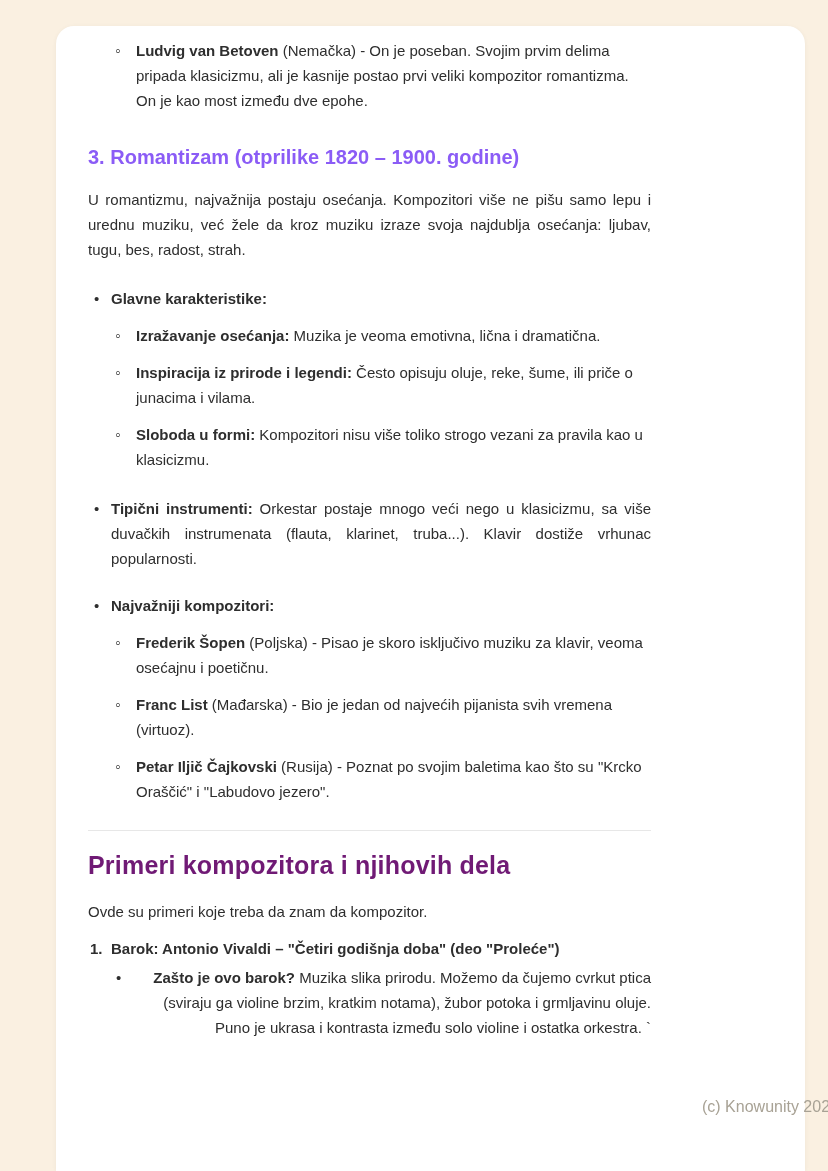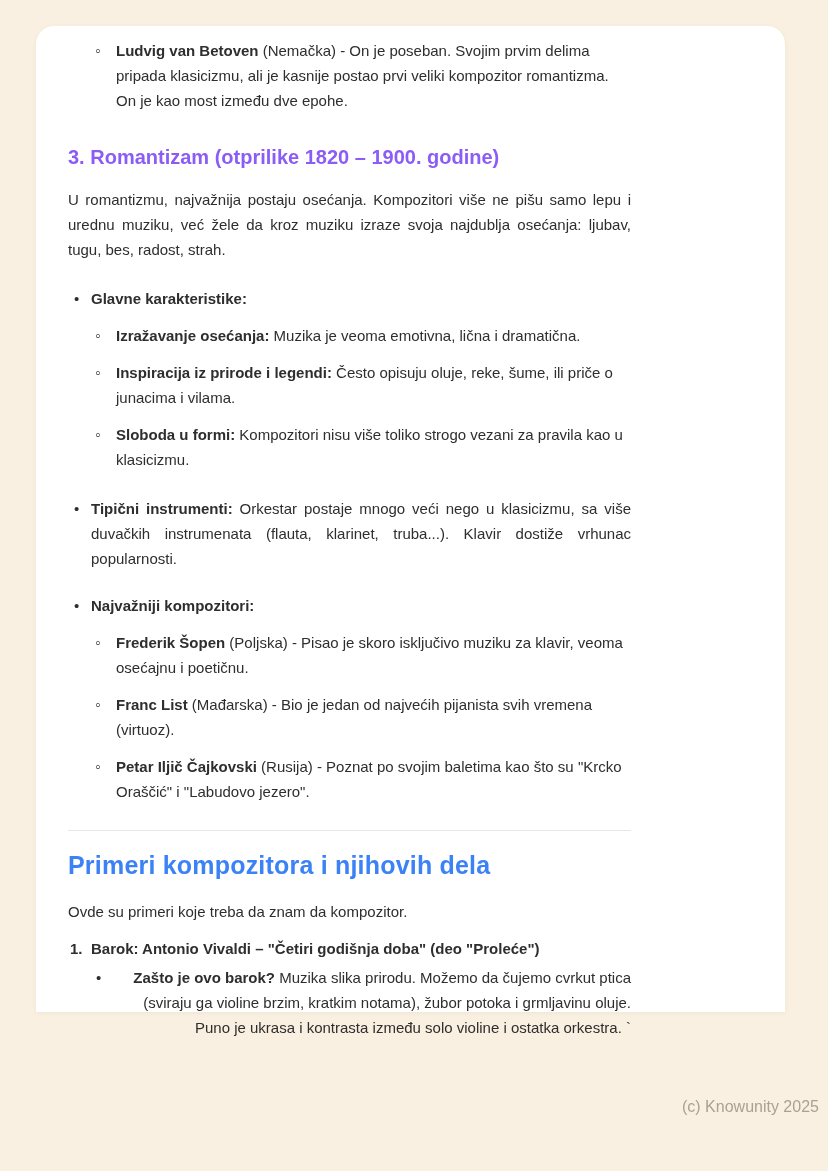--- a/index.html
+++ b/index.html
@@ -10,24 +10,24 @@
     background: #faf0e1;
     font-family: "Liberation Sans", sans-serif;
     font-size: 15px;
     line-height: 25px;
     color: #2e2e2e;
     position: relative;
     overflow: hidden;
   }
   .card {
     position: absolute;
-    left: 36px;
+    left: 56px;
     top: 26px;
     width: 749px;
-    height: 986px;
+    height: 1145px;
     background: #ffffff;
     border-radius: 18px 18px 0 0;
     box-shadow: 0 1px 5px rgba(0,0,0,0.05);
   }
   .content {
     margin-left: 32px;
     width: 563px;
   }
   strong { font-weight: 700; }
   .just { text-align: justify; }
@@ -172,21 +172,21 @@
       <li>
         <strong>Franc List</strong><span> (Mađarska) - Bio je jedan od najvećih pijanista svih vremena (virtuoz).</span>
       </li>
       <li>
         <strong>Petar Iljič Čajkovski</strong><span> (Rusija) - Poznat po svojim baletima kao što su "Krcko Oraščić" i "Labudovo jezero".</span>
       </li>
     </ul>
 
     <hr class="divider mt26">
 
-    <h1 class="h-title mt18" style="color: #3b82f6;">Primeri kompozitora i njihovih dela</h1>
+    <h1 class="h-title mt18" style="color: #701a75;">Primeri kompozitora i njihovih dela</h1>
 
     <p class="mt18">Ovde su primeri koje treba da znam da kompozitor.</p>
 
     <ol class="example-list mt12">
       <li>
         <span class="num">1.</span>
         <strong>Barok: Antonio Vivaldi – "Četiri godišnja doba" (deo "Proleće")</strong>
         <ul class="inner-list">
           <li>
             <strong>Zašto je ovo barok?</strong><span> Muzika slika prirodu. Možemo da čujemo cvrkut ptica (sviraju ga violine brzim, kratkim notama), žubor potoka i grmljavinu oluje. Puno je ukrasa i kontrasta između solo violine i ostatka orkestra. `</span>

